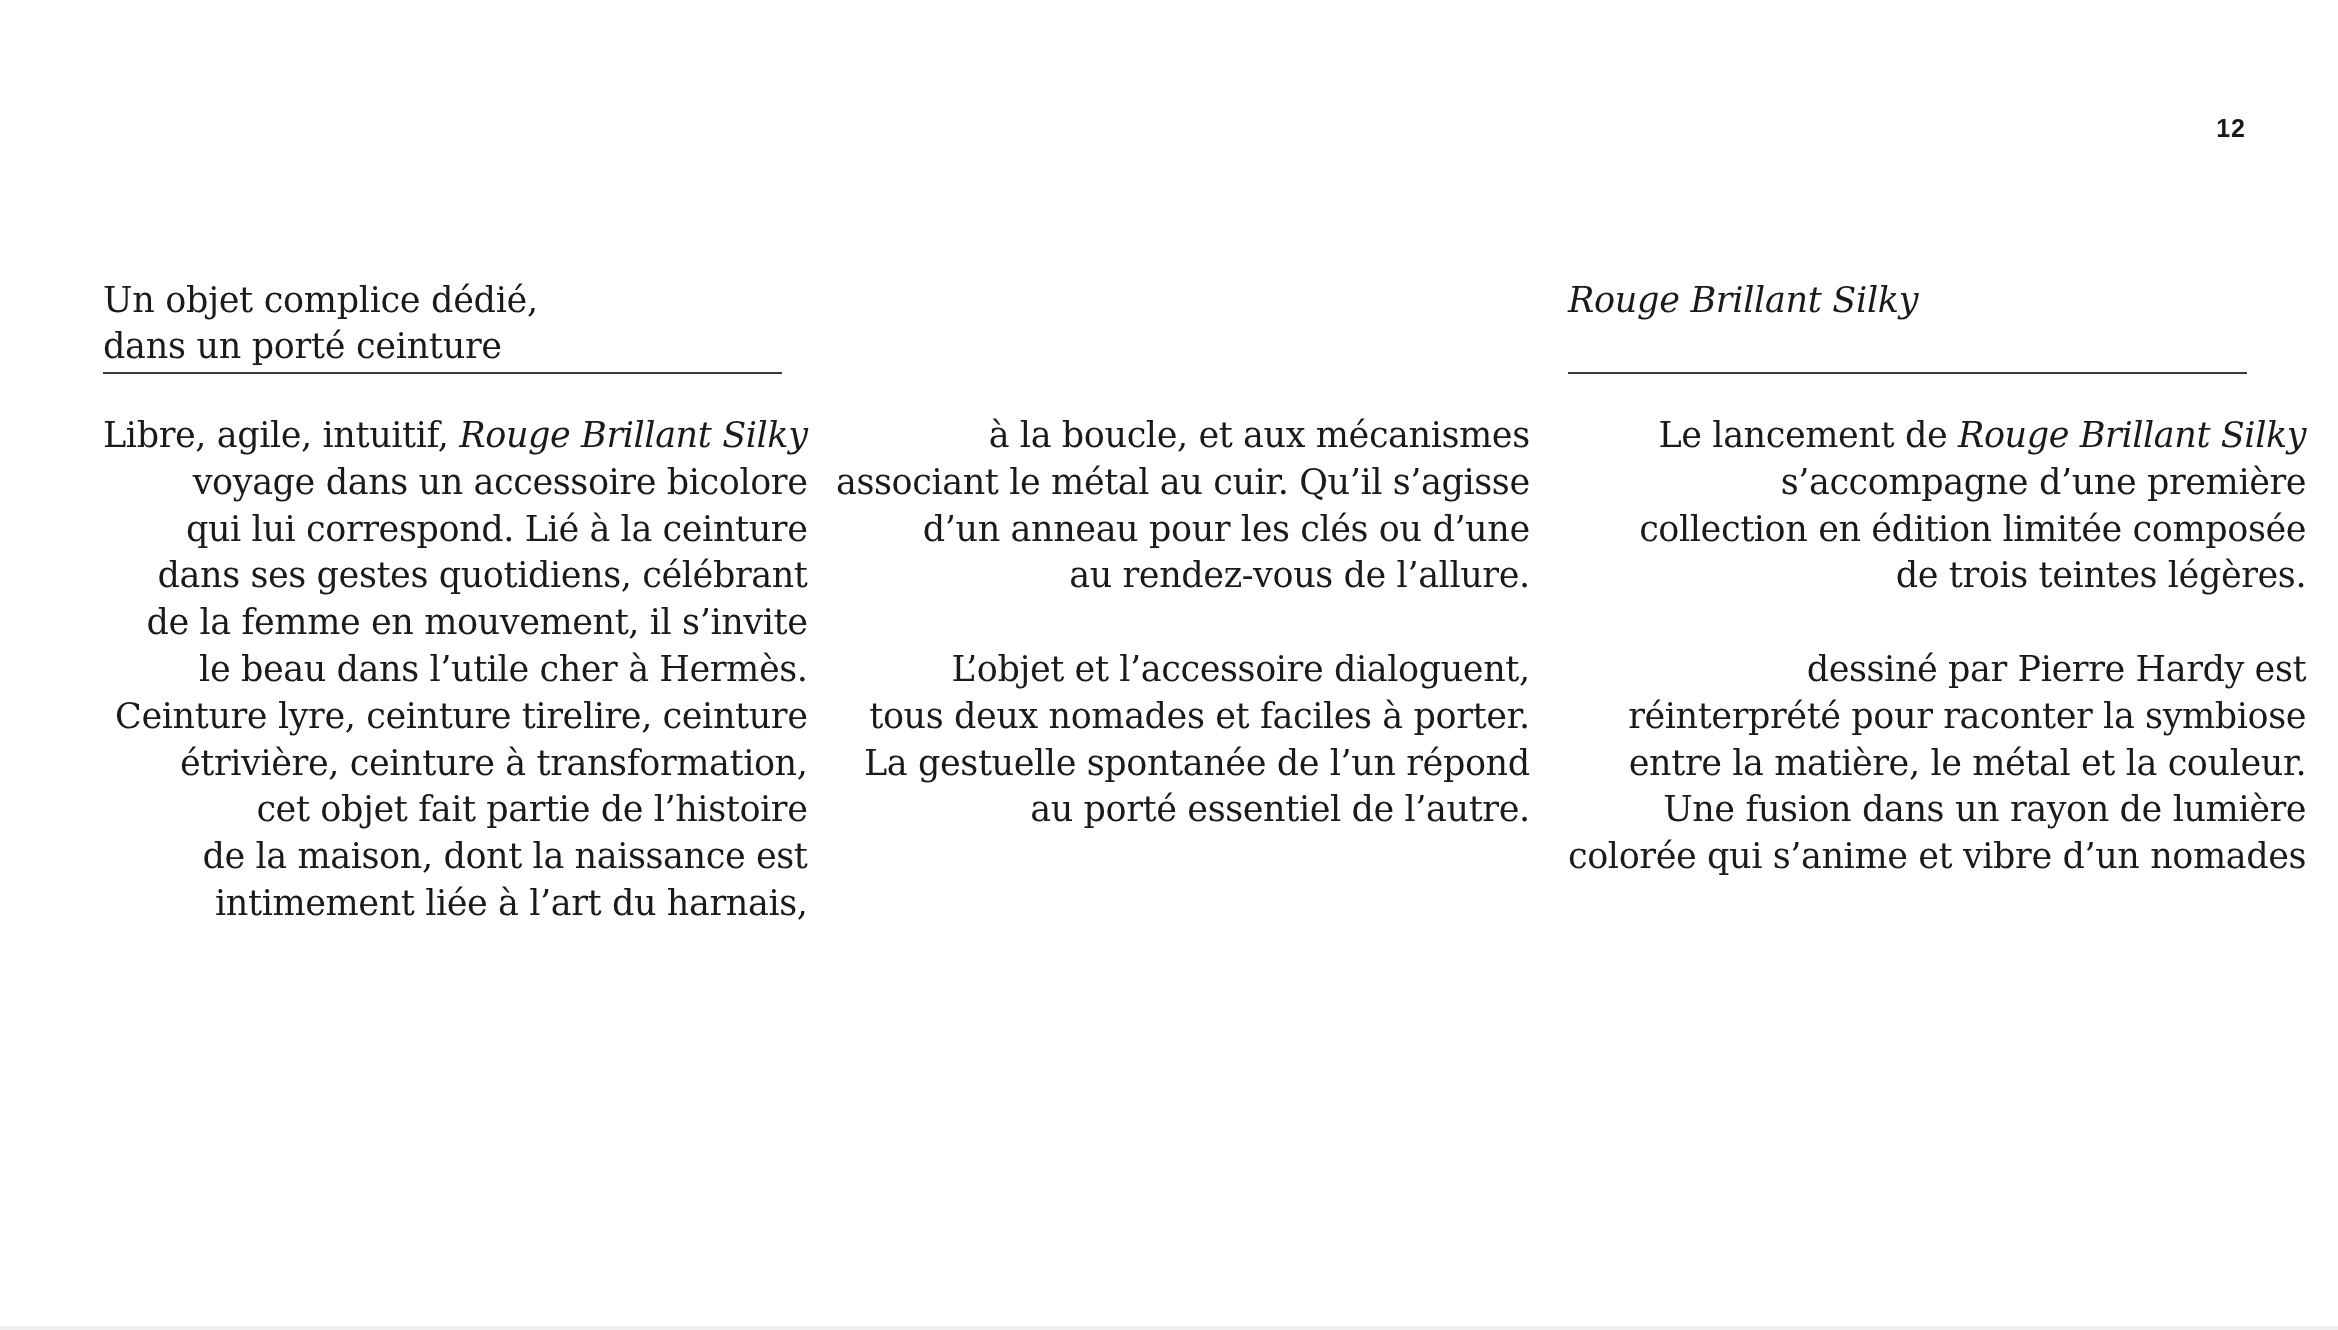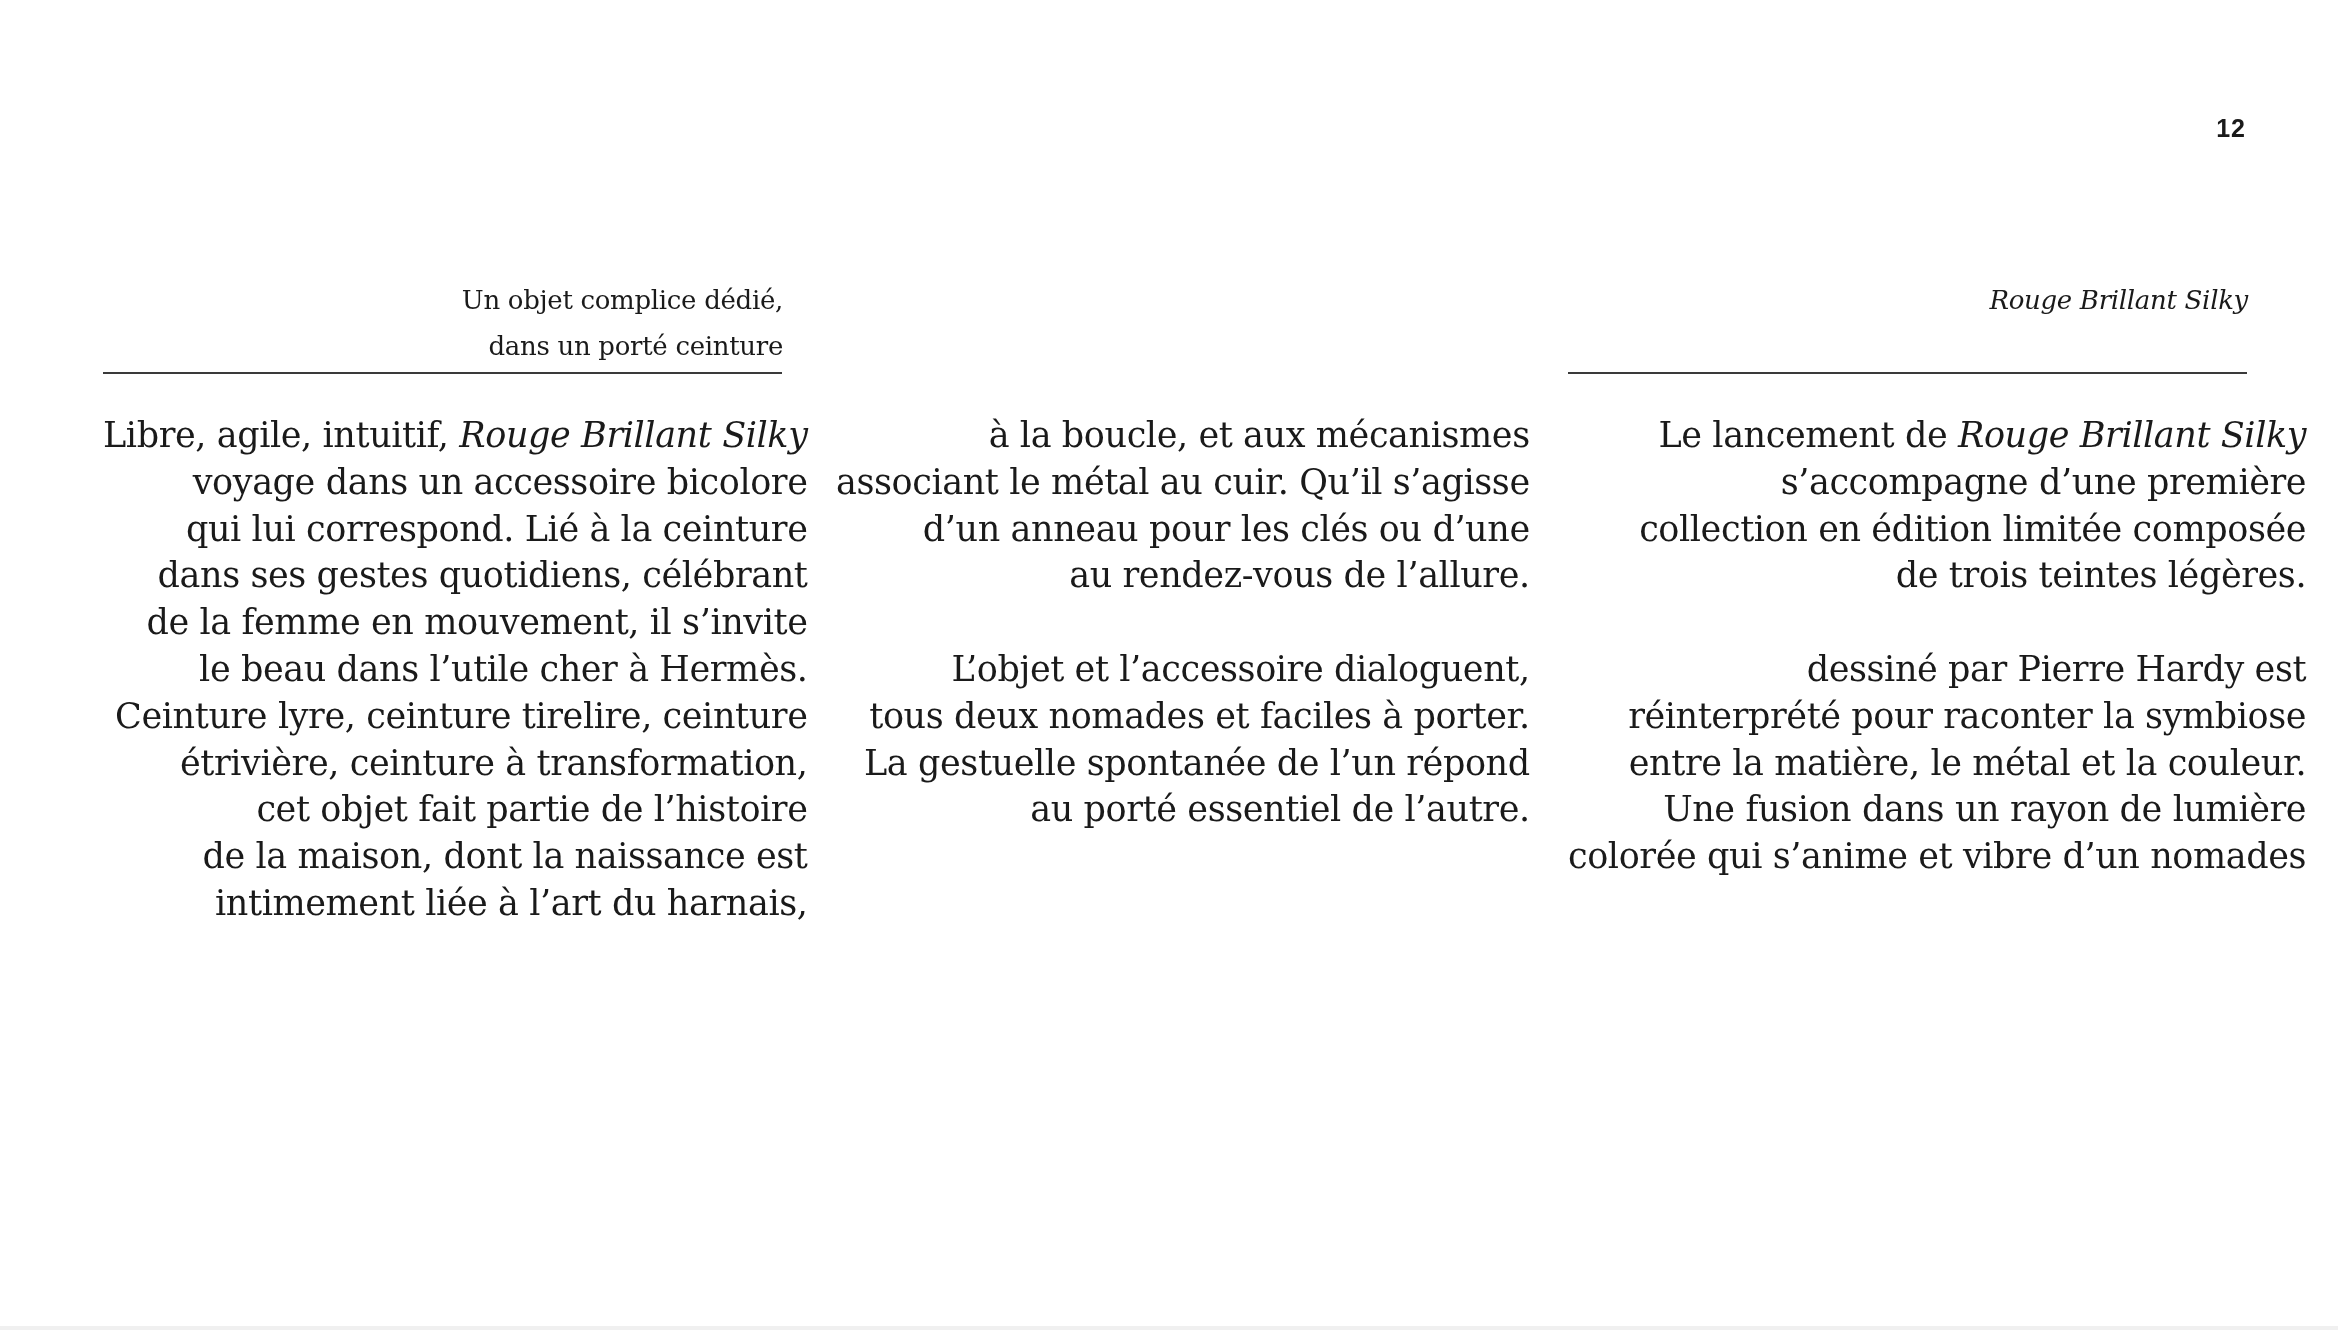--- a/index.html
+++ b/index.html
@@ -29,28 +29,27 @@
     .column {
       position: absolute;
       top: 0;
     }
     .col-1 { left: 103px; width: 680px; }
     .col-2 { left: 836px; width: 700px; }
     .col-3 { left: 1568px; width: 680px; }
 
     .heading {
       position: absolute;
-      top: 255px;
+      top: 248px;
       left: 0;
       width: 680px;
-      font-size: 26px;
+      font-size: 35px;
       line-height: 46px;
       font-weight: 400;
       letter-spacing: -0.3px;
-      text-align: right;
     }
     .heading .line { display: block; white-space: nowrap; }
     .heading .italic { font-style: italic; }
 
     .rule {
       position: absolute;
       top: 372px;
       left: 0;
       width: 679px;
       height: 0;

